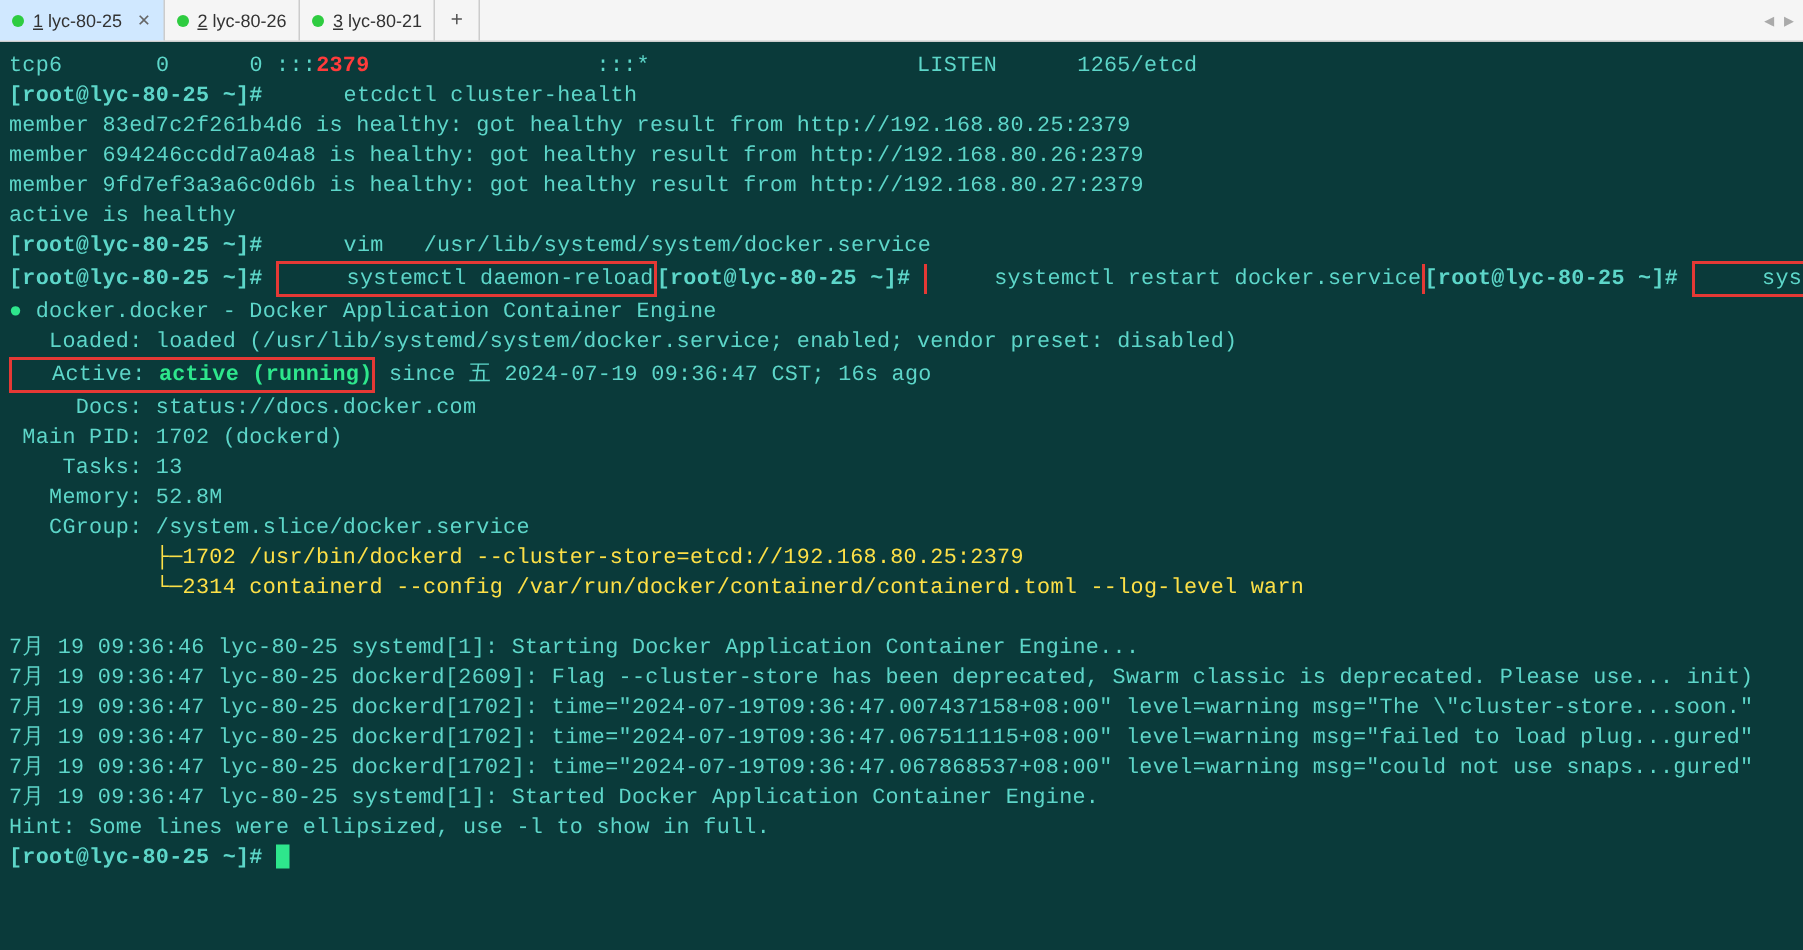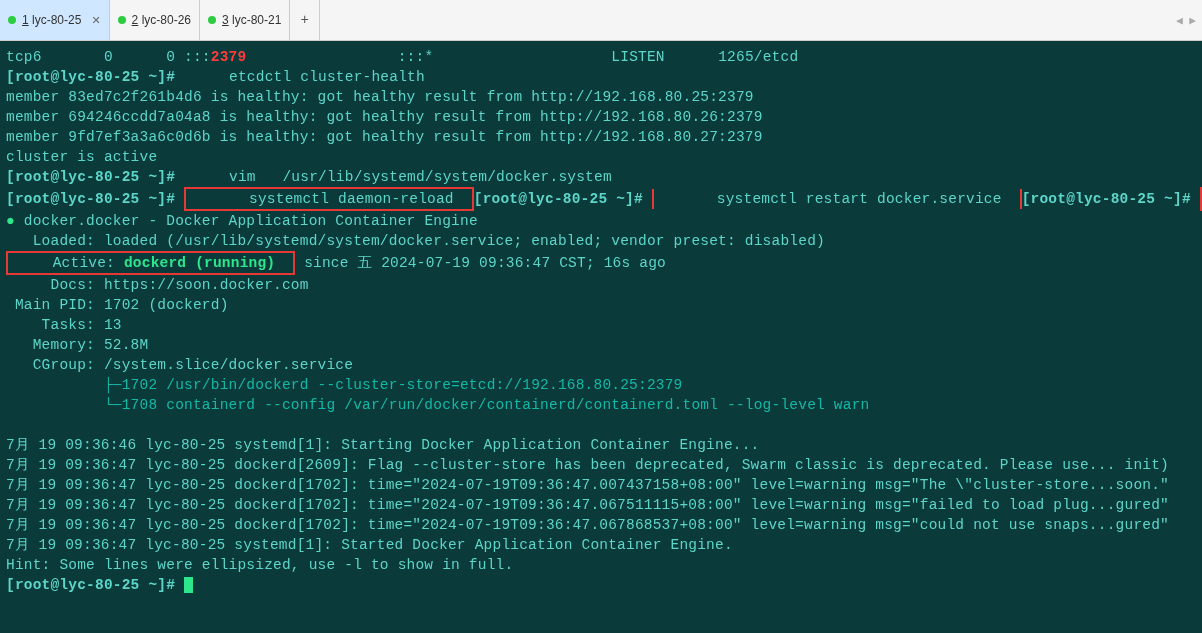--- a/index.html
+++ b/index.html
@@ -6,21 +6,21 @@
   body {
     font-family: "Consolas", "Courier New", monospace;
     font-size: 13px;
     background: #0a3a3a;
     width: 1202px;
     height: 633px;
     overflow: hidden;
   }
   .tab-bar {
     background: #f5f5f5;
-    height: 41px;
+    height: 28px;
     display: flex;
     align-items: stretch;
     border-bottom: 1px solid #ccc;
   }
   .tab {
     display: flex;
     align-items: center;
     padding: 0 8px;
     border-right: 1px solid #ccc;
     gap: 6px;
@@ -65,28 +65,28 @@
     padding: 6px 6px;
     line-height: 20px;
     font-size: 14.5px;
     white-space: pre;
     letter-spacing: 0.2px;
   }
   .bold-red { color: #ff3b3b; font-weight: bold; margin-top: 42px; }
   .prompt { color: #5dd6c9; font-weight: bold; }
   .cmd { color: #5dd6c9; margin-left: 45px; }
   .active-green { color: #2ee68c; font-weight: bold; }
-  .box-red { border: 2px solid #e53935; padding: 0 18px; display: inline-block; }
+  .box-red { border: 2px solid #e53935; padding: 0 0; display: inline-block; }
   .cursor {
     display: inline-block;
     width: 9px; height: 16px;
     background: #2ee68c;
     vertical-align: middle;
   }
-  .tree { color: #14b8a6; }
+  .tree { color: #fde047; }
   .num { text-decoration: underline; }
 </style>
 </head>
 <body>
 
 <div class="tab-bar">
   <div class="tab active">
     <span class="dot"></span>
     <span><span class="num">1</span> <span>lyc-80-25</span></span>
     <span class="close">✕</span>
@@ -102,35 +102,35 @@
   <div class="add-tab">+</div>
   <div class="spacer"></div>
   <div class="nav-arrows">◀ ▶</div>
 </div>
 
 <div class="terminal"><span><span>tcp6</span>       <span>0</span>      <span>0 :::</span><span class="bold-red">2379</span>                 <span>:::*</span>                    <span>LISTEN</span>      <span>1265/etcd</span></span>
 <span class="prompt">[root@lyc-80-25 ~]# </span><span class="cmd">etcdctl cluster-health</span>
 <span>member 83ed7c2f261b4d6 is healthy: got healthy result from http://192.168.80.25:2379</span>
 <span>member 694246ccdd7a04a8 is healthy: got healthy result from http://192.168.80.26:2379</span>
 <span>member 9fd7ef3a3a6c0d6b is healthy: got healthy result from http://192.168.80.27:2379</span>
-<span>cluster is active</span>
-<span class="prompt">[root@lyc-80-25 ~]# </span><span class="cmd">vim   /usr/lib/systemd/system/docker.system</span>
+<span>active is healthy</span>
+<span class="prompt">[root@lyc-80-25 ~]# </span><span class="cmd">vim   /usr/lib/systemd/system/docker.service</span>
 <span class="prompt">[root@lyc-80-25 ~]# </span><span class="box-red"><span class="cmd">systemctl daemon-reload</span>
 </span><span class="prompt">[root@lyc-80-25 ~]# </span><span class="box-red" style="border-top:none;border-bottom:none"><span class="cmd">systemctl restart docker.service</span>
 </span><span class="prompt">[root@lyc-80-25 ~]# </span><span class="box-red"><span class="cmd">systemctl status  docker.service</span> </span>
 <span style="color:#2ee68c;">●</span> <span>docker.docker - Docker Application Container Engine</span>
 <span>   Loaded: loaded (/usr/lib/systemd/system/docker.service; enabled; vendor preset: disabled)</span>
-<span class="box-red"><span>   Active: </span><span class="active-green">dockerd (running)</span></span><span> since 五 2024-07-19 09:36:47 CST; 16s ago</span>
-<span>     Docs: https://soon.docker.com</span>
+<span class="box-red"><span>   Active: </span><span class="active-green">active (running)</span></span><span> since 五 2024-07-19 09:36:47 CST; 16s ago</span>
+<span>     Docs: status://docs.docker.com</span>
 <span> Main PID: 1702 (dockerd)</span>
 <span>    Tasks: 13</span>
 <span>   Memory: 52.8M</span>
 <span>   CGroup: /system.slice/docker.service</span>
 <span class="tree">           ├─1702 /usr/bin/dockerd --cluster-store=etcd://192.168.80.25:2379</span>
-<span class="tree">           └─1708 containerd --config /var/run/docker/containerd/containerd.toml --log-level warn</span>
+<span class="tree">           └─2314 containerd --config /var/run/docker/containerd/containerd.toml --log-level warn</span>
 
 <span>7月 19 09:36:46 lyc-80-25 systemd[1]: Starting Docker Application Container Engine...</span>
 <span>7月 19 09:36:47 lyc-80-25 dockerd[2609]: Flag --cluster-store has been deprecated, Swarm classic is deprecated. Please use... init)</span>
 <span>7月 19 09:36:47 lyc-80-25 dockerd[1702]: time="2024-07-19T09:36:47.007437158+08:00" level=warning msg="The \"cluster-store...soon."</span>
 <span>7月 19 09:36:47 lyc-80-25 dockerd[1702]: time="2024-07-19T09:36:47.067511115+08:00" level=warning msg="failed to load plug...gured"</span>
 <span>7月 19 09:36:47 lyc-80-25 dockerd[1702]: time="2024-07-19T09:36:47.067868537+08:00" level=warning msg="could not use snaps...gured"</span>
 <span>7月 19 09:36:47 lyc-80-25 systemd[1]: Started Docker Application Container Engine.</span>
 <span>Hint: Some lines were ellipsized, use -l to show in full.</span>
 <span class="prompt">[root@lyc-80-25 ~]# </span><span class="cursor"></span></div>
 

